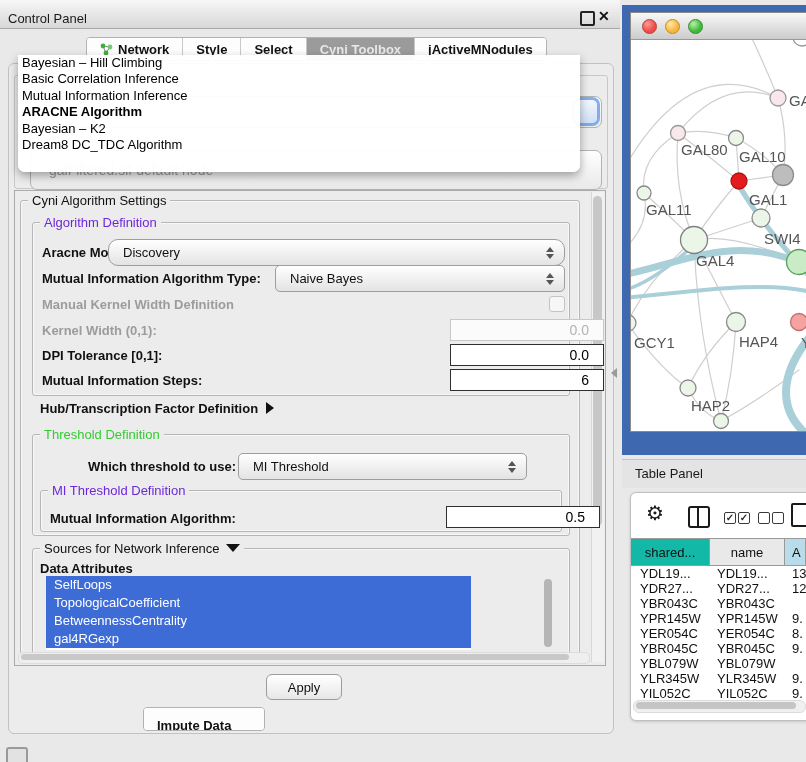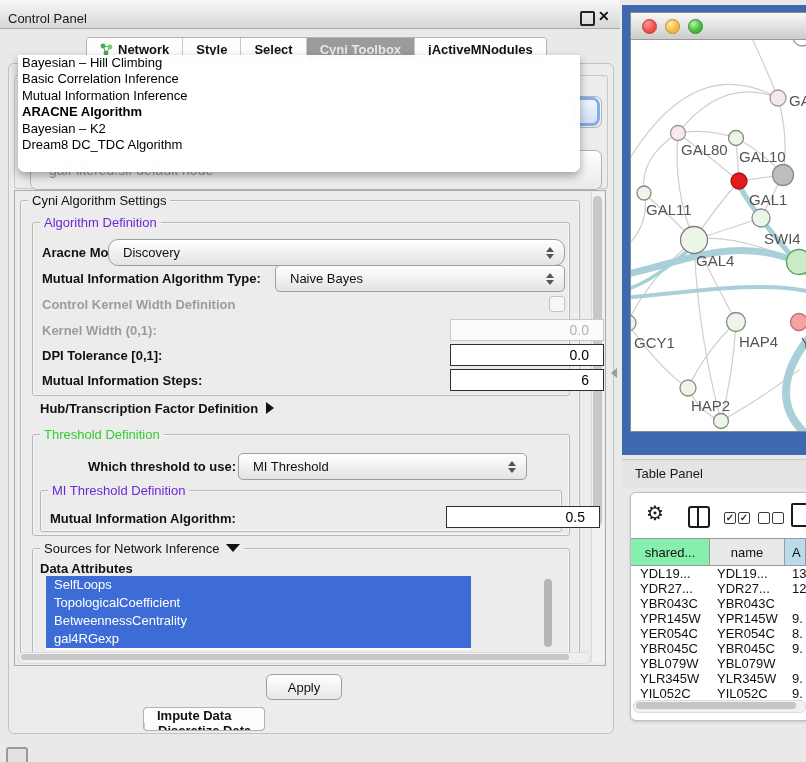--- a/index.html
+++ b/index.html
@@ -9,21 +9,21 @@
 
   
   #cp-titlebar{left:0;top:5;width:620px;height:28px;
     background:linear-gradient(#f7f7f7,#d7d7d7);border-bottom:1px solid #a8a8a8;}
   #cp-title{left:8px;top:11px;font-size:13px;color:#1a1a1a;}
   #cp-float{left:580px;top:11px;width:11px;height:11px;border:2px solid #222;border-radius:2px;}
   #cp-close{left:598px;top:8px;font-size:14px;font-weight:bold;color:#111;}
 
   #top-tabs{left:86px;top:37px;height:22px;display:flex;border:1px solid #b2b2b2;
     border-radius:4px;overflow:hidden;background:#fdfdfd;}
-  .tab{display:flex;align-items:center;gap:5px;padding:0 13px;font-size:13px;font-weight:bold;
+  .tab{display:flex;align-items:center;gap:5px;padding:10px 13px;font-size:13px;font-weight:bold;
     background:#fdfdfd;color:#111;border-left:1px solid #c9c9c9;white-space:nowrap;}
   .tab:first-child{border-left:none;}
   .tab.sel{background:#9b9b9b;color:#e9e9e9;}
 
   #cp-body{left:8px;top:63px;width:604px;height:669px;background:#ececec;
     border:1px solid #c2c2c2;border-radius:6px;}
 
   #inference-group{left:14px;top:75px;width:592px;height:112px;border:1px solid #c8c8c8;border-radius:3px;}
   .combo-under{background:linear-gradient(#ffffff,#e9e9e9);border:1px solid #b2b2b2;border-radius:7px;}
   #algo-combo{left:30px;top:96px;width:570px;height:30px;}
@@ -102,21 +102,21 @@
     border-radius:6px 0 0 6px;box-shadow:0 1px 3px rgba(0,0,0,.15);}
   #tp-gear{left:646px;top:503px;font-size:20px;color:#1a1a1a;line-height:20px;}
   #tp-cols-icon{left:688px;top:506px;width:18px;height:18px;border:2px solid #1a1a1a;border-radius:3px;}
   #tp-cols-icon:before{content:"";position:absolute;left:7px;top:0;width:2px;height:100%;background:#1a1a1a;}
   .mini-cb{position:absolute;width:10px;height:10px;border:1.5px solid #3a3a3a;border-radius:2px;font-size:10px;
     line-height:10px;text-align:center;color:#2a2a2a;font-weight:bold;}
   #tp-file-icon{left:791px;top:503px;width:16px;height:20px;border:2px solid #1a1a1a;border-radius:2px;background:#fff;}
   #tp-header{left:631px;top:538px;width:175px;height:26px;display:flex;border-top:1px solid #9a9a9a;
     border-bottom:1px solid #9a9a9a;font-size:13px;}
   .th{display:flex;align-items:center;justify-content:center;border-right:1px solid #9a9a9a;box-sizing:border-box;overflow:hidden;}
-  .th.c1{width:79px;background:#86efac;}
+  .th.c1{width:79px;background:#14b8a6;}
   .th.c2{width:75px;background:#e9e9e9;}
   .th.c3{flex:1;background:#b9dcea;justify-content:flex-start;padding-left:7px;}
   #table-rows{left:631px;top:566px;width:175px;height:133px;overflow:hidden;font-size:13px;}
   .trow{display:flex;height:15px;line-height:15px;}
   .tc{overflow:hidden;white-space:nowrap;}
   .tc.c1{width:79px;padding-left:9px;box-sizing:border-box;}
   .tc.c2{width:75px;padding-left:7px;box-sizing:border-box;}
   .tc.c3{flex:1;padding-left:7px;}
   #tp-hsb{left:633px;top:700px;width:171px;height:11px;background:#f0f0f0;border:1px solid #dcdcdc;border-radius:6px;}
   #tp-hsb .thumb{position:absolute;left:2px;top:1px;width:160px;height:7px;background:#c5c5c5;border-radius:4px;}
@@ -196,21 +196,21 @@
     <span class="val">Discovery</span>
     <span class="stepper"></span>
   </div>
 
   <div class="flabel" style="left:42px;top:271px;">Mutual Information Algorithm Type:</div>
   <div class="combo" style="left:275px;top:265px;width:288px;height:25px;">
     <span class="val">Naive Bayes</span>
     <span class="stepper"></span>
   </div>
 
-  <div class="flabel dis" style="left:42px;top:297px;">Control Kernel Width Definition</div>
+  <div class="flabel dis" style="left:42px;top:297px;">Manual Kernel Width Definition</div>
   <div class="checkbox" style="left:549px;top:296px;"></div>
 
   <div class="flabel dis" style="left:42px;top:323px;">Kernel Width (0,1):</div>
   <div class="tinput dis" style="left:425px;top:319px;width:138px;height:20px;">0.0</div>
 
   <div class="flabel" style="left:42px;top:348px;">DPI Tolerance [0,1]:</div>
   <div class="tinput" style="left:425px;top:344px;width:138px;height:20px;">0.0</div>
 
   <div class="flabel" style="left:42px;top:373px;">Mutual Information Steps:</div>
   <div class="tinput" style="left:425px;top:369px;width:138px;height:20px;">6</div>

